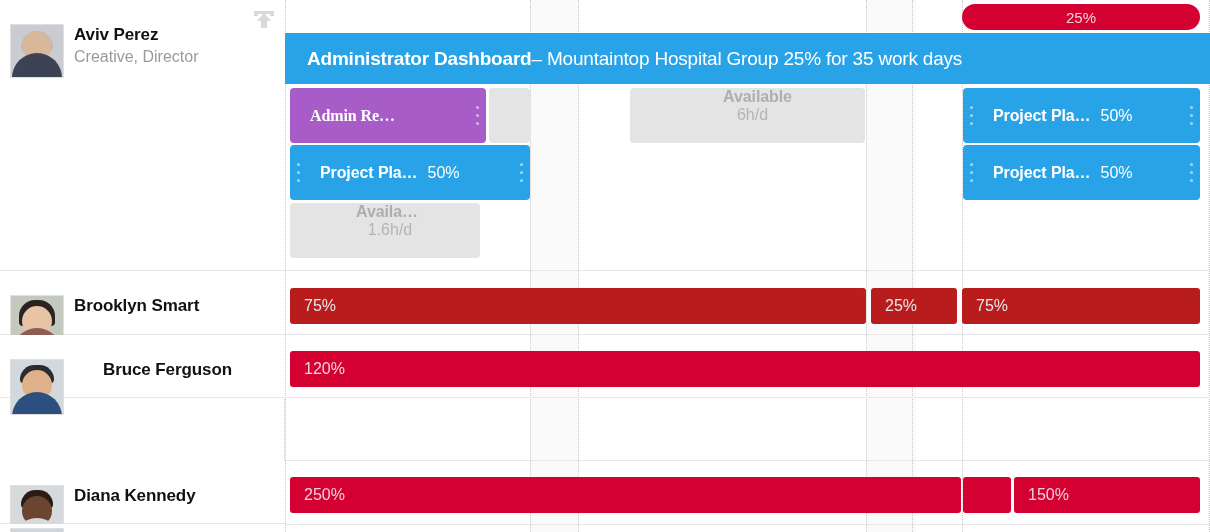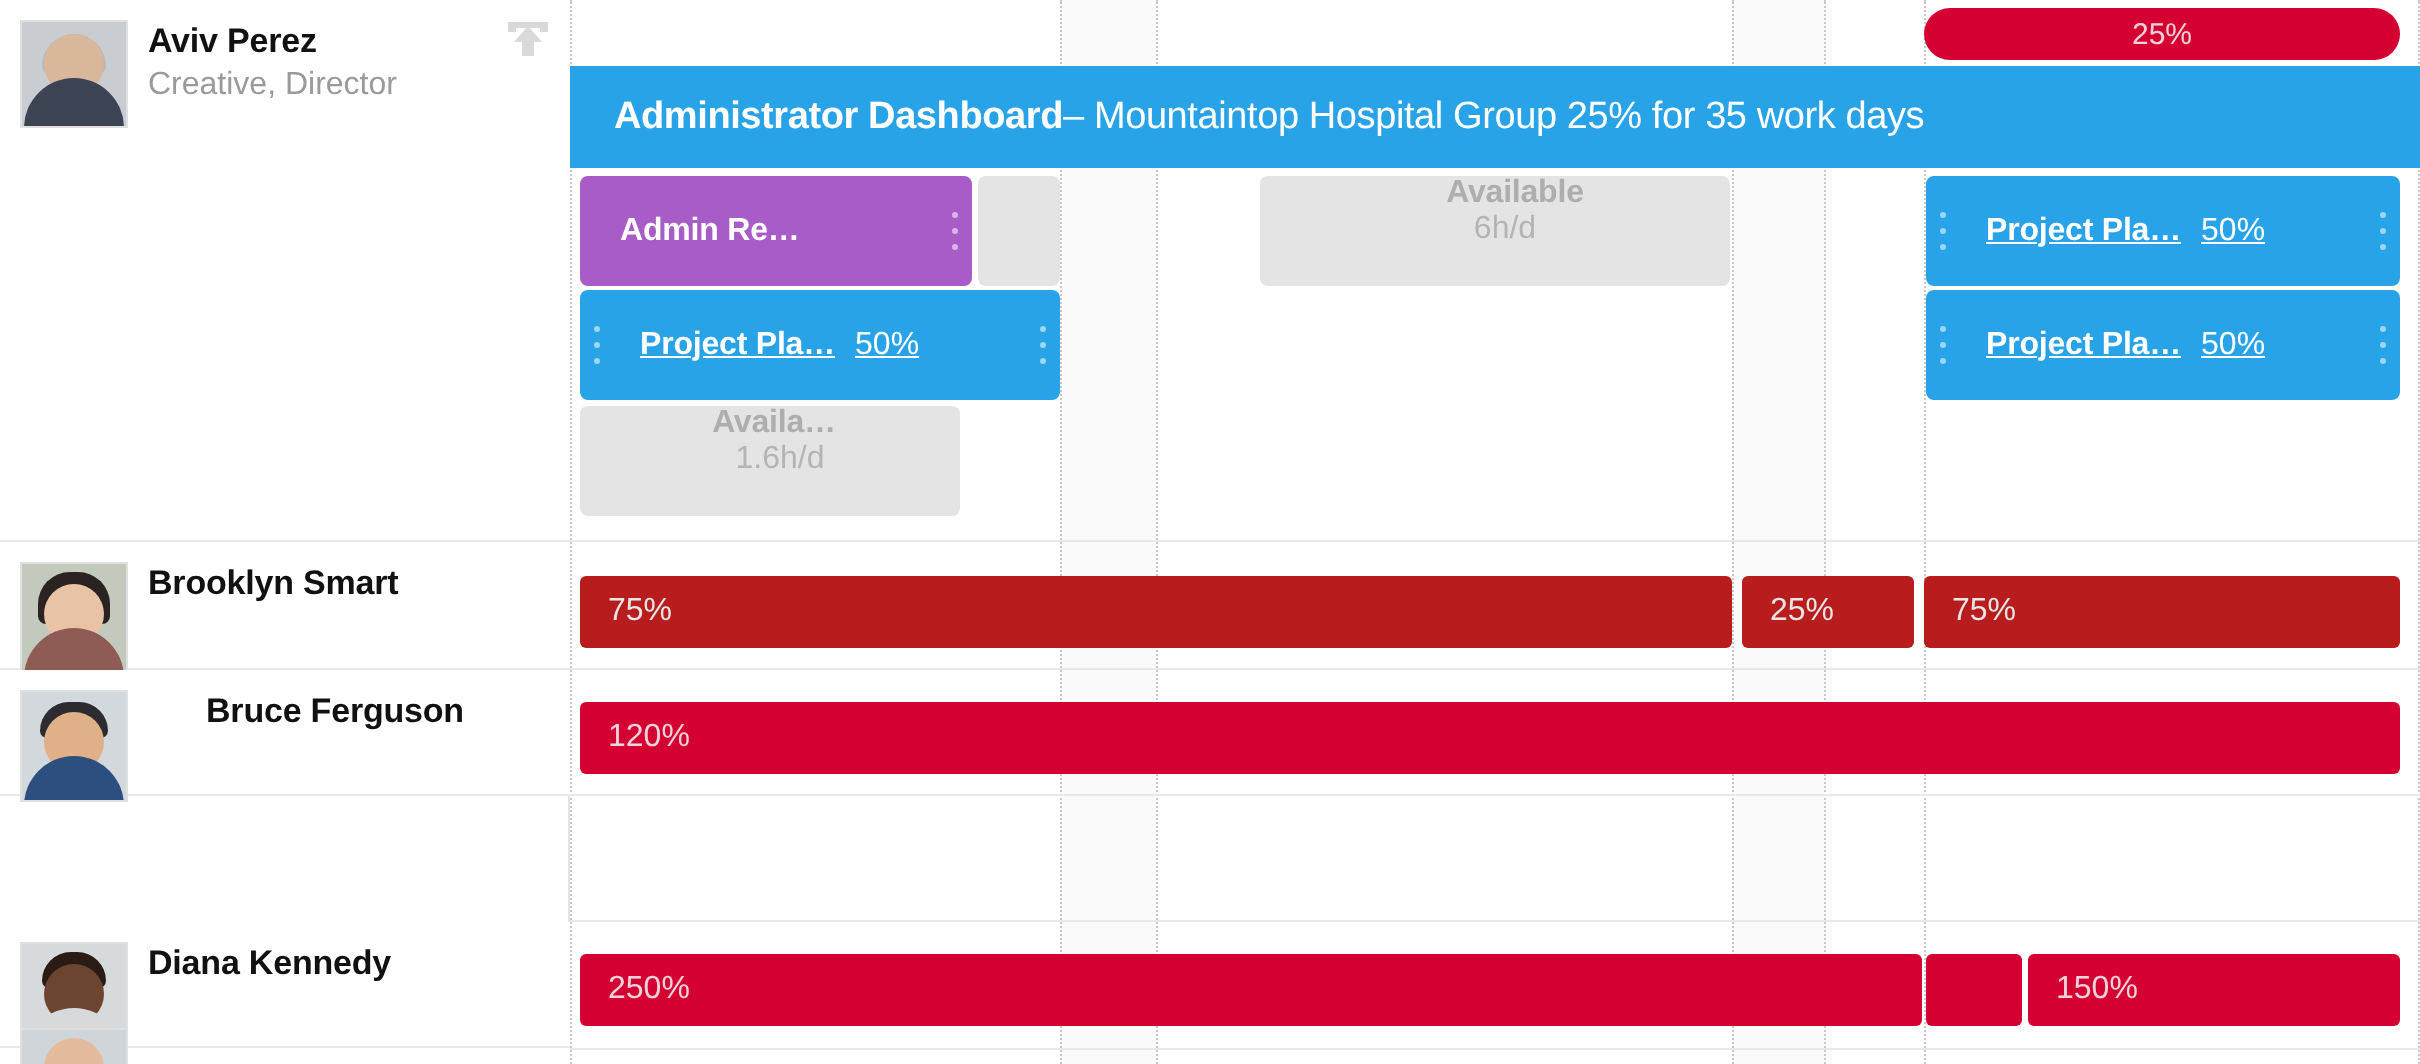--- a/index.html
+++ b/index.html
@@ -29,21 +29,21 @@
   }
   .res-row {
     position: absolute;
     left: 0;
     width: 285px;
     box-sizing: border-box;
     border-bottom: 1px solid #e8e8e8;
     background: #ffffff;
     display: flex;
     align-items: flex-start;
-    padding-top: 8px;
+    padding-top: 22px;
   }
   .avatar {
     width: 54px;
     height: 54px;
     margin-left: 10px;
     margin-top: 2px;
     flex: 0 0 auto;
     border: 1px solid #e0e0e0;
     box-sizing: border-box;
     background: #cfd4d8;
@@ -148,21 +148,21 @@
     font-size: 16px;
     font-weight: bold;
     letter-spacing: -0.1px;
   }
   .bar .pct {
     font-size: 16px;
     font-weight: normal;
     margin-left: 10px;
   }
   .bar-task-purple { background: #a85cc8; color: #ffffff; }
-  .bar-task-blue   { background: #29a3e8; color: #ffffff; text-decoration: underline; }
+  .bar-task-blue   { background: #29a3e8; color: #ffffff; }
   .bar-avail       { background: #e4e4e4; color: #a8a8a8; flex-direction: column; }
   .bar-avail .label { color: #aeaeae; }
   .bar-avail .pct   { color: #b4b4b4; }
 
   .bar-gray { background: #b91c1c; color: #e4e4e4; border-radius: 3px; }
   .bar-gray .pct2 { font-size: 16px; color: #e6e6e6; margin-left: 14px; }
   .bar-red  { background: #d50032; color: #eed4dc; border-radius: 3px; }
   .bar-red .pct2 { font-size: 16px; color: #efd3da; margin-left: 14px; }
   .bar-red-pill { background: #d50032; border-radius: 13px;
                   justify-content: center; }
@@ -226,21 +226,21 @@
     <div class="bar bar-red-pill" style="left:677px; top:4px; width:238px; height:26px;">
       <span class="pct2">25%</span>
     </div>
 
     <div class="banner" style="left:0px; top:33px; width:925px; height:51px;">
       <span class="strong">Administrator Dashboard</span>
         <span class="rest"> – Mountaintop Hospital Group 25% for 35 work days</span>
     </div>
 
     <div class="bar bar-task-purple" style="left:5px; top:88px; width:196px; height:55px;">
-      <span class="label" style="margin-left:20px;">Admin Re…</span>
+      <span class="label" style="margin-left:20px;font-family:Liberation Serif, serif;">Admin Re…</span>
       <span class="grip right">
         <i></i>
           <i></i>
           <i></i>
       </span>
     </div>
     <div class="bar bar-avail" style="left:204px; top:88px; width:41px; height:55px;"></div>
 
     <div class="bar bar-task-blue" style="left:5px; top:145px; width:240px; height:55px;">
       <span class="grip left">

